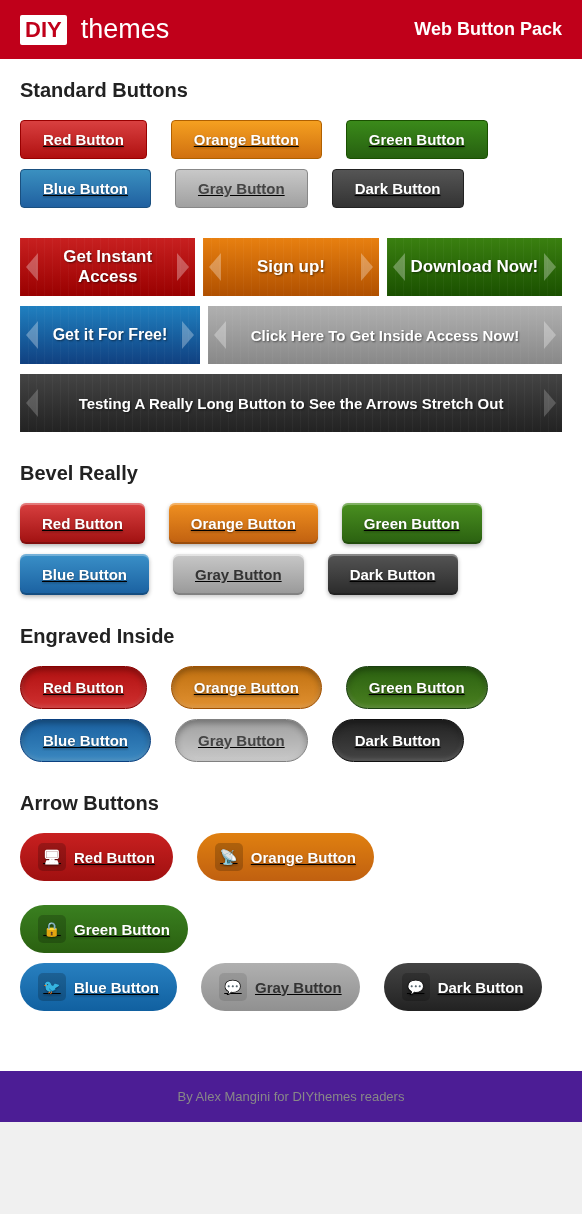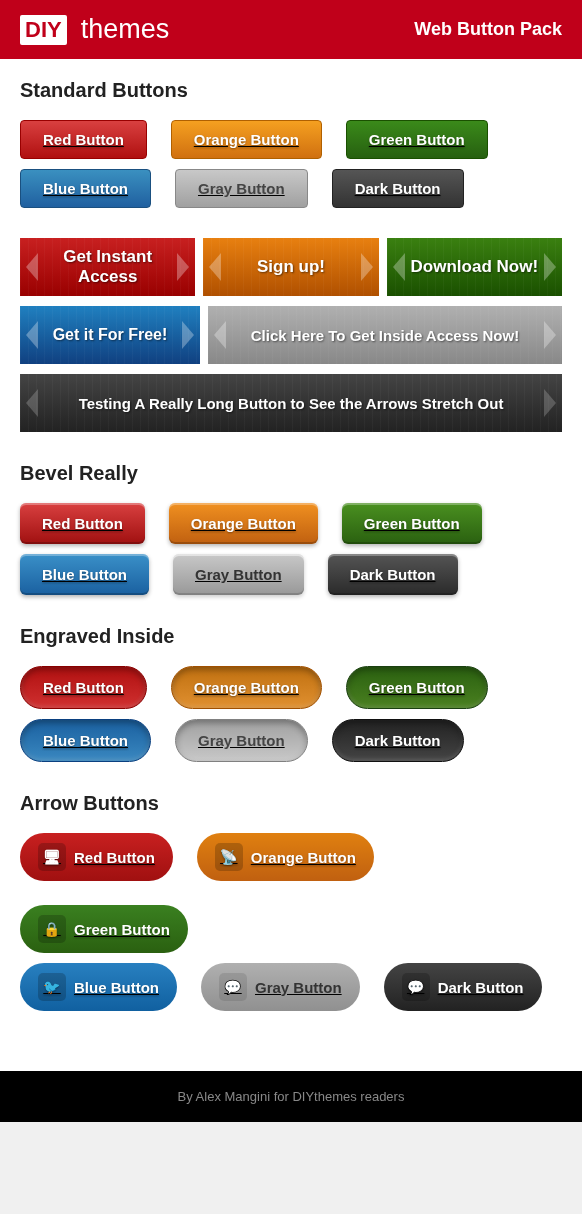--- a/index.html
+++ b/index.html
@@ -226,21 +226,21 @@
     .icon-red { background: linear-gradient(to bottom, #c82020, #a01010); }
     .icon-orange { background: linear-gradient(to bottom, #e08010, #c06010); }
     .icon-green { background: linear-gradient(to bottom, #3a8020, #2a6010); }
     .icon-blue { background: linear-gradient(to bottom, #2880c0, #1060a0); }
     .icon-gray { background: linear-gradient(to bottom, #b0b0b0, #909090); color: #333; text-shadow: none; }
     .icon-gray .btn-icon { background: rgba(0,0,0,0.1); }
     .icon-dark { background: linear-gradient(to bottom, #444, #222); }
 
     
     .footer {
-      background: #000000;
+      background: #4c1d95;
       text-align: center;
       padding: 18px;
       color: #888;
       font-size: 13px;
     }
 
     
     .arrow-wide-row {
       display: flex;
       gap: 8px;

